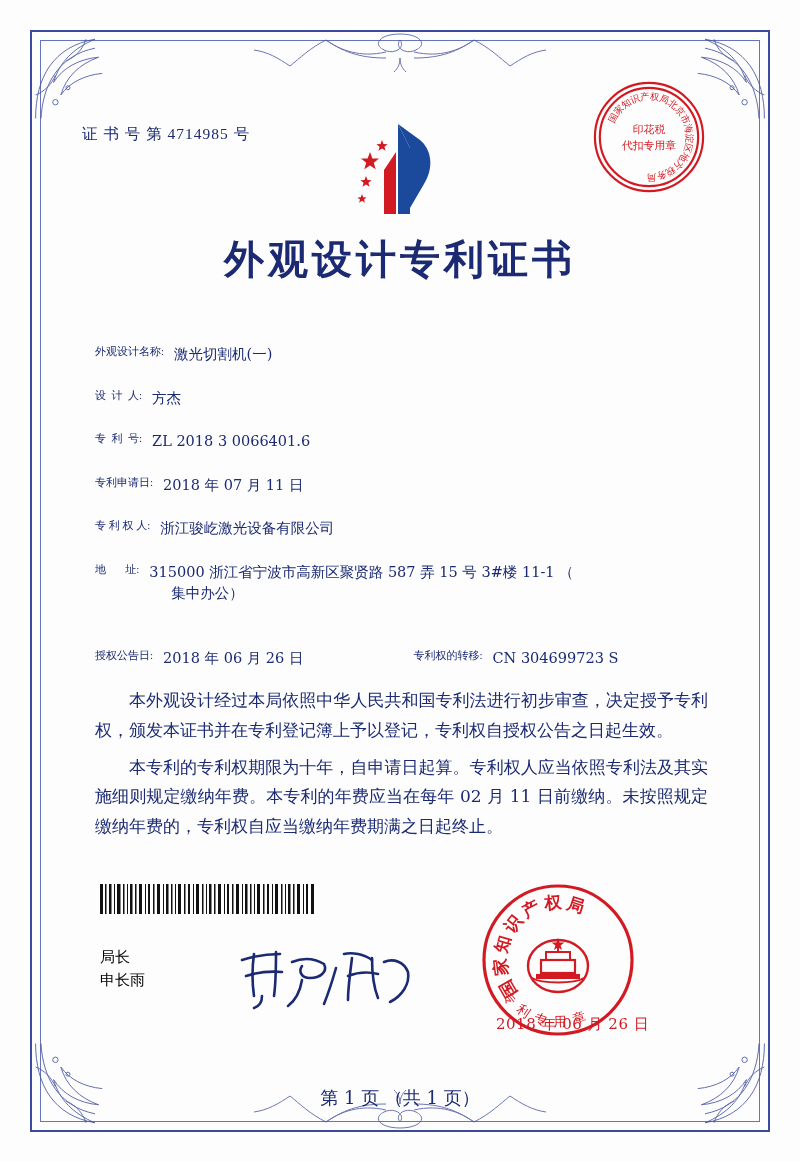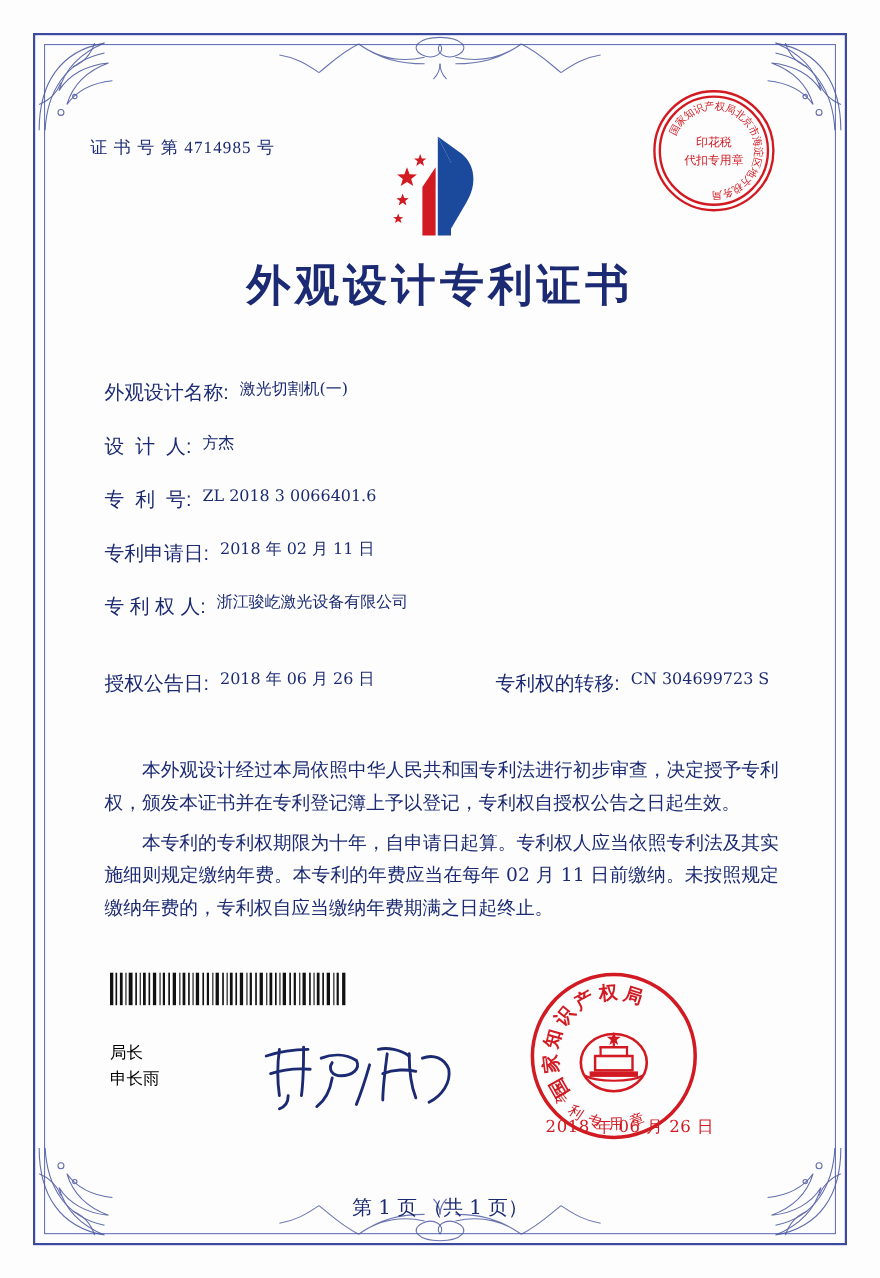--- a/index.html
+++ b/index.html
@@ -113,22 +113,22 @@
   }
   .field-row {
     display: flex;
     align-items: flex-start;
     margin-bottom: 22.5px;
     line-height: 1.45;
   }
   .f-label {
     white-space: pre;
     flex: 0 0 auto;
-    font-family: Liberation Sans, sans-serif;
-    font-size: 18px;
+    font-family: Liberation Serif, serif;
+    font-size: 11px;
   }
   .f-value {
     margin-left: 10px;
     font-family: "DejaVu Serif", serif;
     font-size: 14.5px;
   }
   .f-value .cont {
     display: block;
     margin-left: 22px;
   }
@@ -353,25 +353,32 @@
     <div class="field-row">
       <span class="f-label">设  计  人:</span>
       <span class="f-value">方杰</span>
     </div>
     <div class="field-row">
       <span class="f-label">专  利  号:</span>
       <span class="f-value">ZL 2018 3 0066401.6</span>
     </div>
     <div class="field-row">
       <span class="f-label">专利申请日:</span>
-      <span class="f-value">2018 年 02 月 11 日</span>
+      <span class="f-value">2018 年 07 月 11 日</span>
     </div>
     <div class="field-row">
       <span class="f-label">专 利 权 人:</span>
       <span class="f-value">浙江骏屹激光设备有限公司</span>
+    </div>
+    <div class="field-row">
+      <span class="f-label">地       址:</span>
+      <span class="f-value">
+        <span>315000 浙江省宁波市高新区聚贤路 587 弄 15 号 3#楼 11-1 （</span>
+        <span class="cont">集中办公）</span>
+      </span>
     </div>
     <div class="field-row two-col">
       <span class="f-label">授权公告日:</span>
       <span class="f-value">2018 年 06 月 26 日</span>
       <span class="col-right">
         <span class="f-label">专利权的转移:</span>
         <span class="f-value">CN 304699723 S</span>
       </span>
     </div>
   </div>

